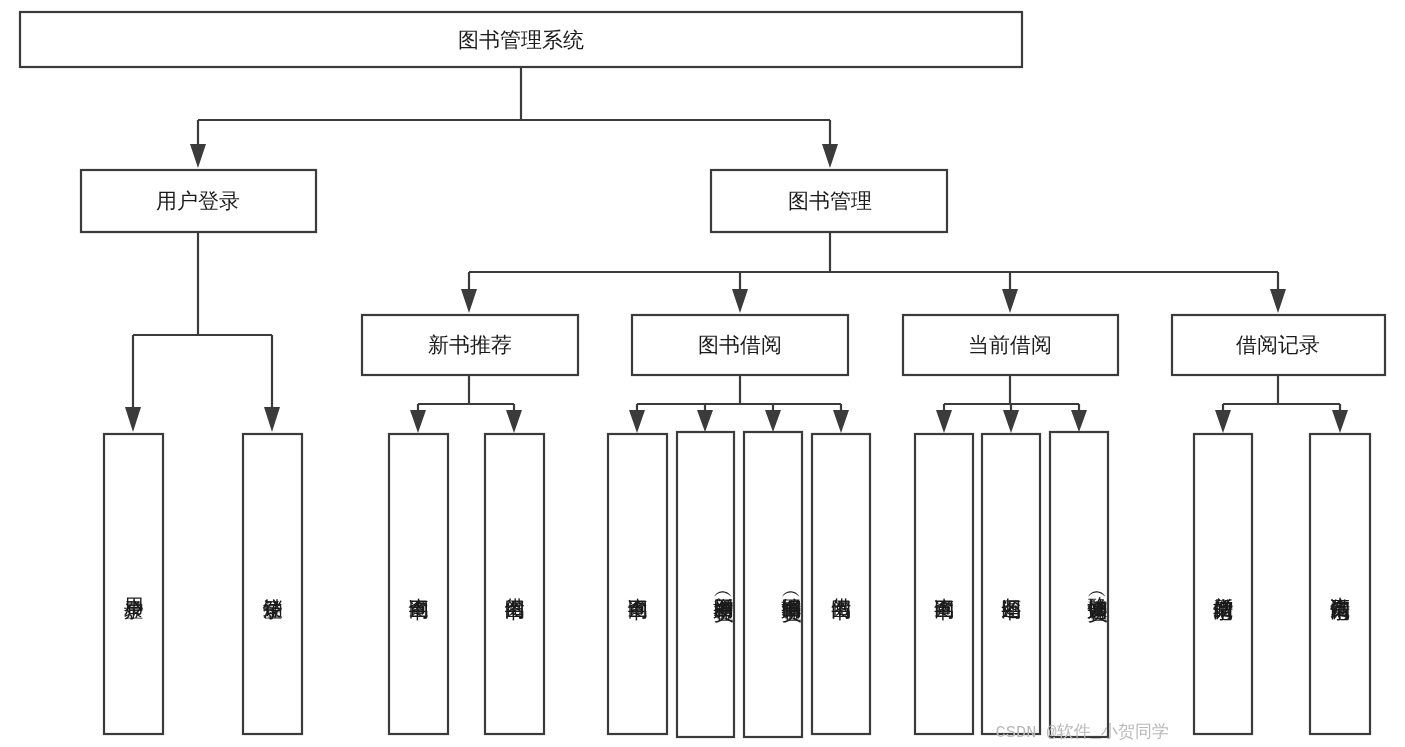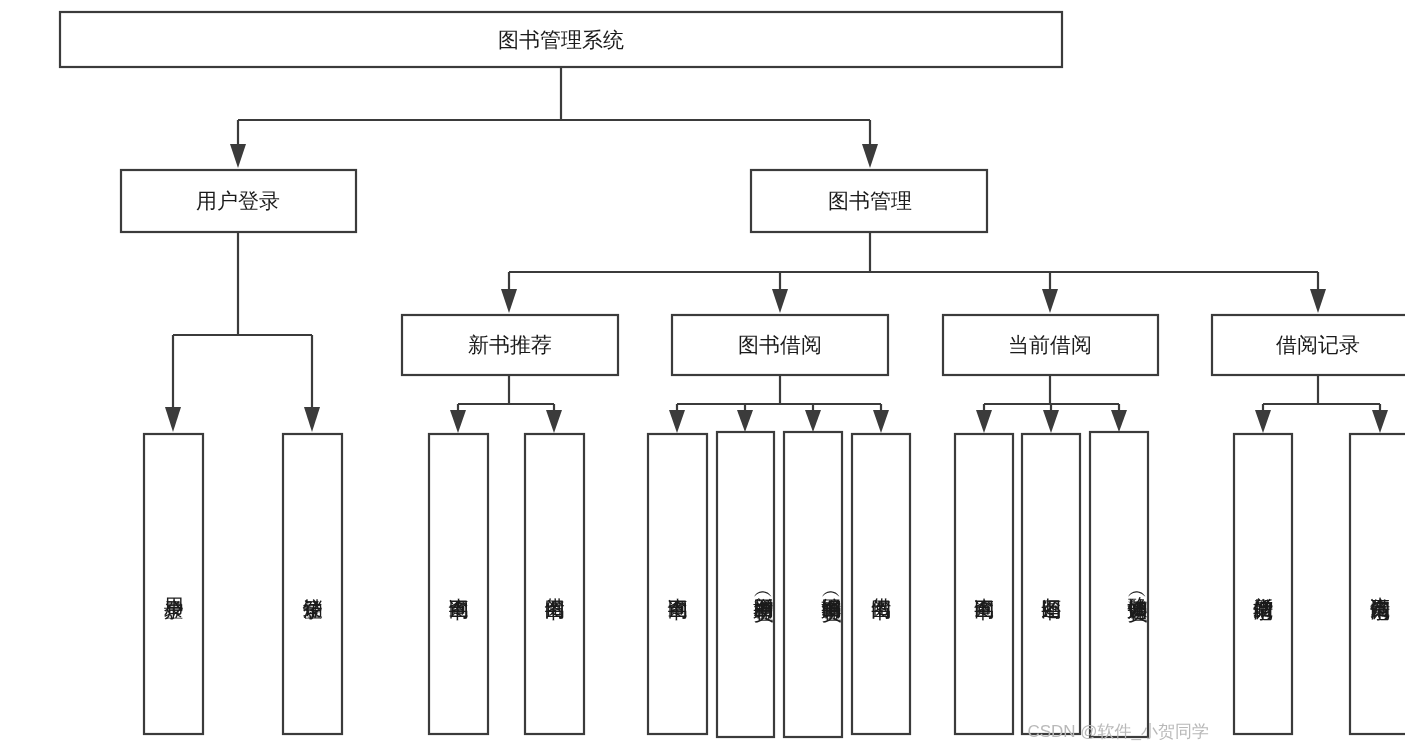--- a/index.html
+++ b/index.html
@@ -10,21 +10,20 @@
   body {
     width: 1405px;
     height: 747px;
     font-family: "DejaVu Sans", "Liberation Sans", sans-serif;
     overflow: hidden;
   }
   #diagram-root {
     position: relative;
     width: 1177px;
     height: 747px;
-    margin-left: 40px;
   }
   svg#flowchart {
     position: absolute;
     top: 0;
     left: 0;
     width: 1405px;
     height: 747px;
     display: block;
   }
   .node-box {
@@ -60,21 +59,21 @@
     color: #1b1b1b;
     letter-spacing: 1px;
     white-space: nowrap;
     text-align: center;
     pointer-events: none;
   }
   .watermark {
     position: absolute;
     right: 8px;
     bottom: 4px;
-    font-family: Liberation Sans, sans-serif;
+    font-family: Liberation Mono, monospace;
     font-size: 17px;
     color: #b9b9b9;
     white-space: nowrap;
   }
 </style>
 </head>
 <body>
 
 <div id="diagram-root">
 

